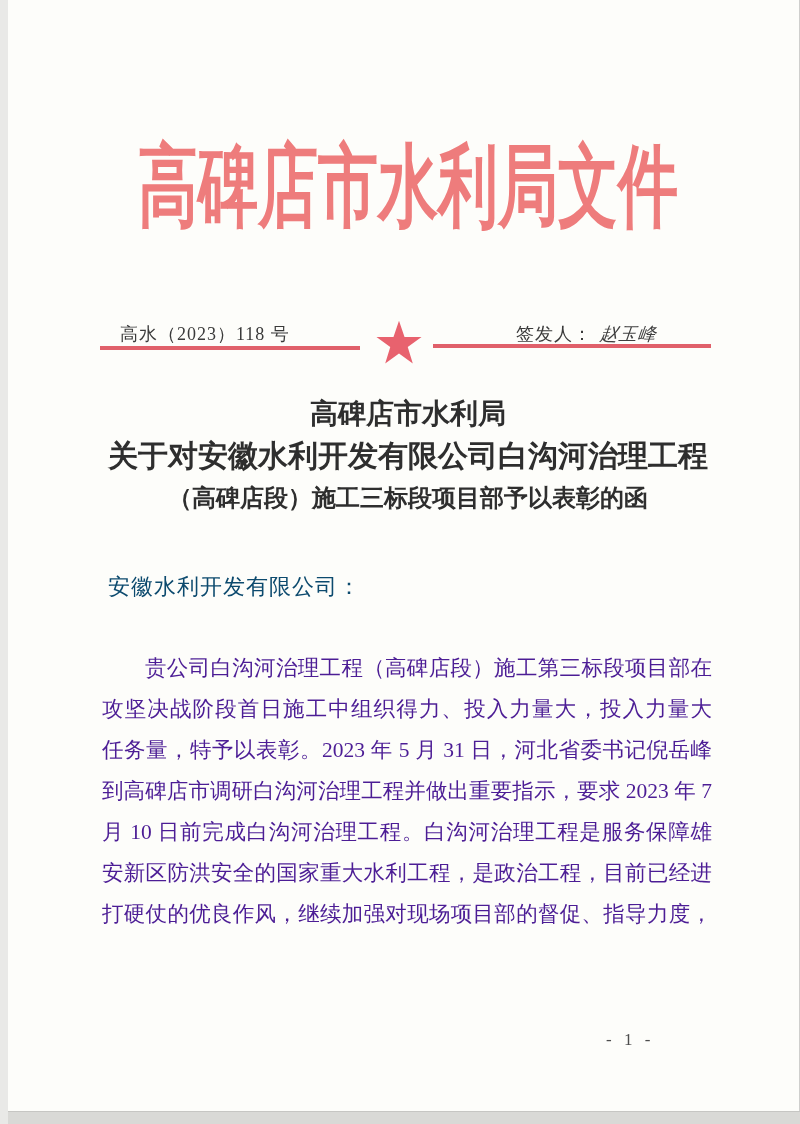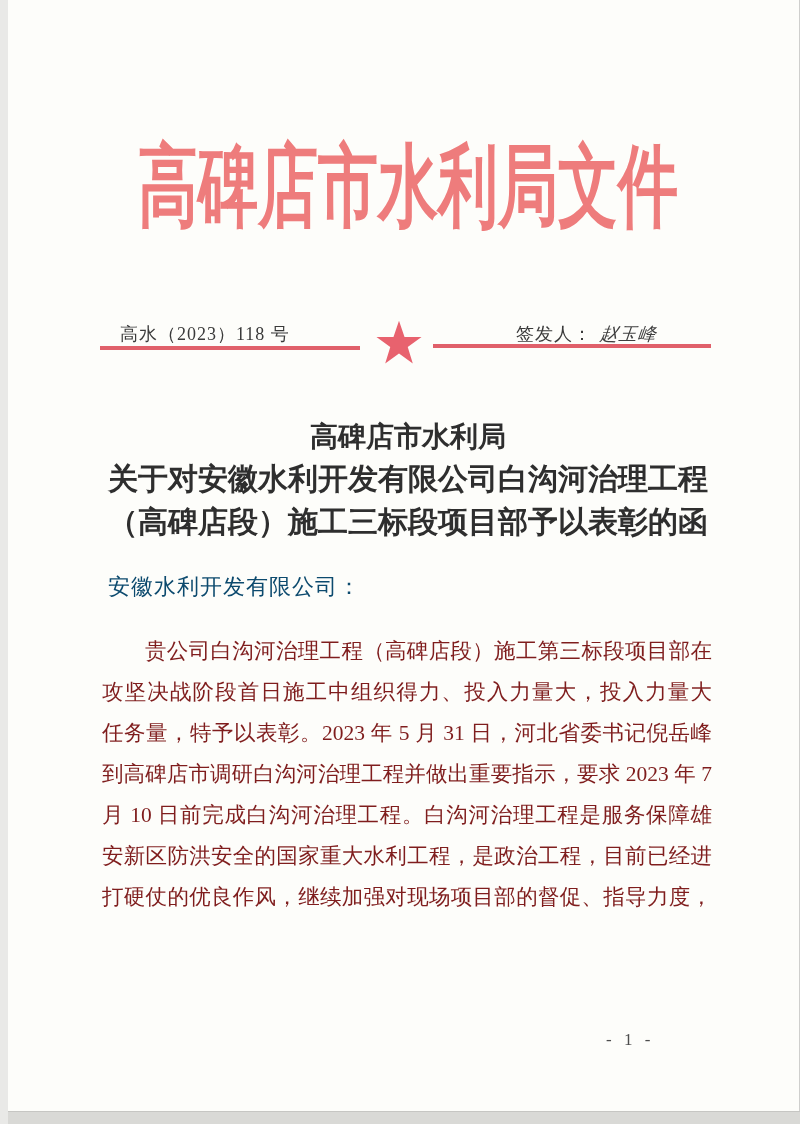--- a/index.html
+++ b/index.html
@@ -82,43 +82,43 @@
     background: #e0606a;
   }
   .star-icon {
     position: absolute;
     left: 368px; top: -2px;
     width: 46px; height: 48px;
   }
   
   .doc-title {
     position: absolute;
-    left: 50px; top: 417px;
+    left: 50px; top: 394px;
     width: 700px;
     text-align: center;
     color: #2e2e2e;
     font-weight: bold;
   }
   .doc-title .t1 { font-size: 28px; line-height: 40px; }
   .doc-title .t2 { font-size: 30px; line-height: 43px; }
-  .doc-title .t3 { font-size: 30px; line-height: 43px; }
+  .doc-title .t3 { font-size: 24px; line-height: 43px; }
   
   .salutation {
     position: absolute;
     left: 100px; top: 572px;
     font-size: 22px;
     color: #0c4a6e;
     letter-spacing: 1px;
   }
   .body-paragraph {
     position: absolute;
-    left: 94px; top: 631px;
+    left: 94px; top: 648px;
     width: 610px;
     font-size: 21.5px;
-    color: #7f1d1d;
+    color: #4c1d95;
     line-height: 41px;
   }
   .body-line {
     text-align: justify;
     text-align-last: justify;
     height: 41px;
     overflow: hidden;
     white-space: nowrap;
   }
   .body-line.indent { text-indent: 2em; }

